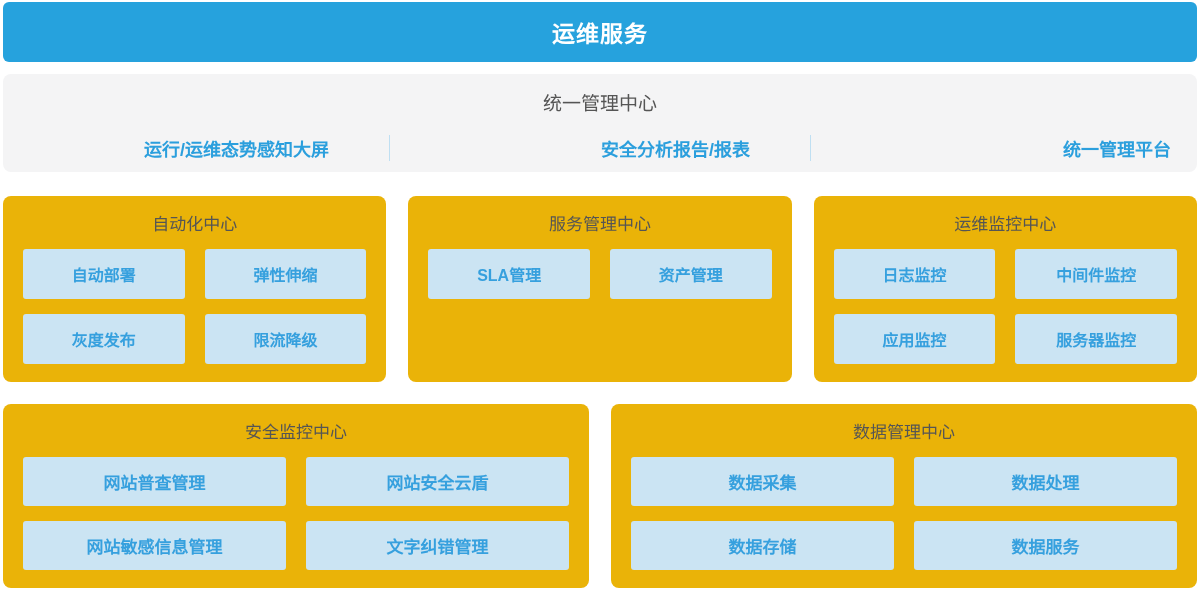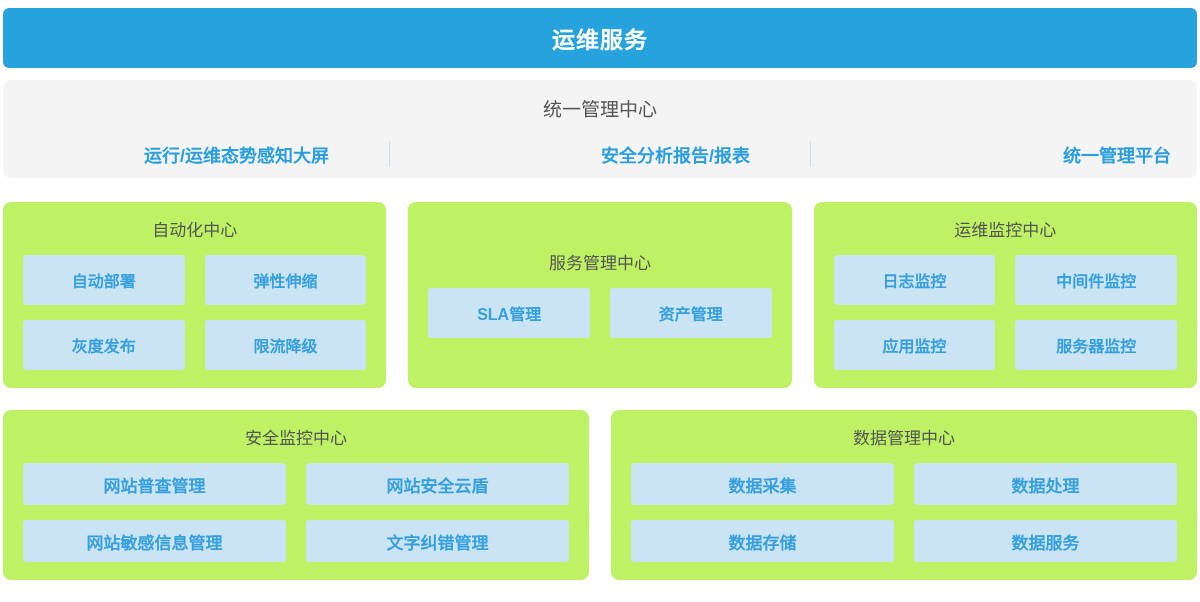--- a/index.html
+++ b/index.html
@@ -20,21 +20,21 @@
     height: 602px;
     box-sizing: border-box;
     padding: 0 3px;
     display: flex;
     flex-direction: column;
   }
 
   
   .banner {
     height: 60px;
-    margin: 8px 0 12px 0;
+    margin: 2px 0 12px 0;
     background: #26a2dd;
     border-radius: 6px;
     display: flex;
     align-items: center;
     justify-content: center;
   }
   .banner-title {
     color: #ffffff;
     font-size: 23px;
     font-weight: bold;
@@ -80,28 +80,27 @@
 
   
   .row {
     display: flex;
     gap: 22px;
   }
   .row-top {
     margin-bottom: 22px;
   }
   .panel {
-    background: #bef264;
+    background: #eab308;
     border-radius: 8px;
     box-sizing: border-box;
     padding: 14px 20px 18px 20px;
     flex: 1 1 0;
     display: flex;
     flex-direction: column;
-    justify-content: center;
   }
   .panel-title {
     font-size: 17px;
     color: #555555;
     text-align: center;
     margin-bottom: 14px;
   }
   .chip-grid {
     display: grid;
     grid-template-columns: 1fr 1fr;
@@ -114,21 +113,21 @@
     font-size: 16px;
     font-weight: bold;
     height: 50px;
     display: flex;
     align-items: center;
     justify-content: center;
     text-align: center;
     user-select: none;
   }
   .row-bottom .chip {
-    height: 42px;
+    height: 49px;
     font-size: 17px;
   }
   .row-bottom .panel {
     padding: 14px 20px 18px 20px;
   }
 </style>
 </head>
 <body>
 
 <div class="page">

